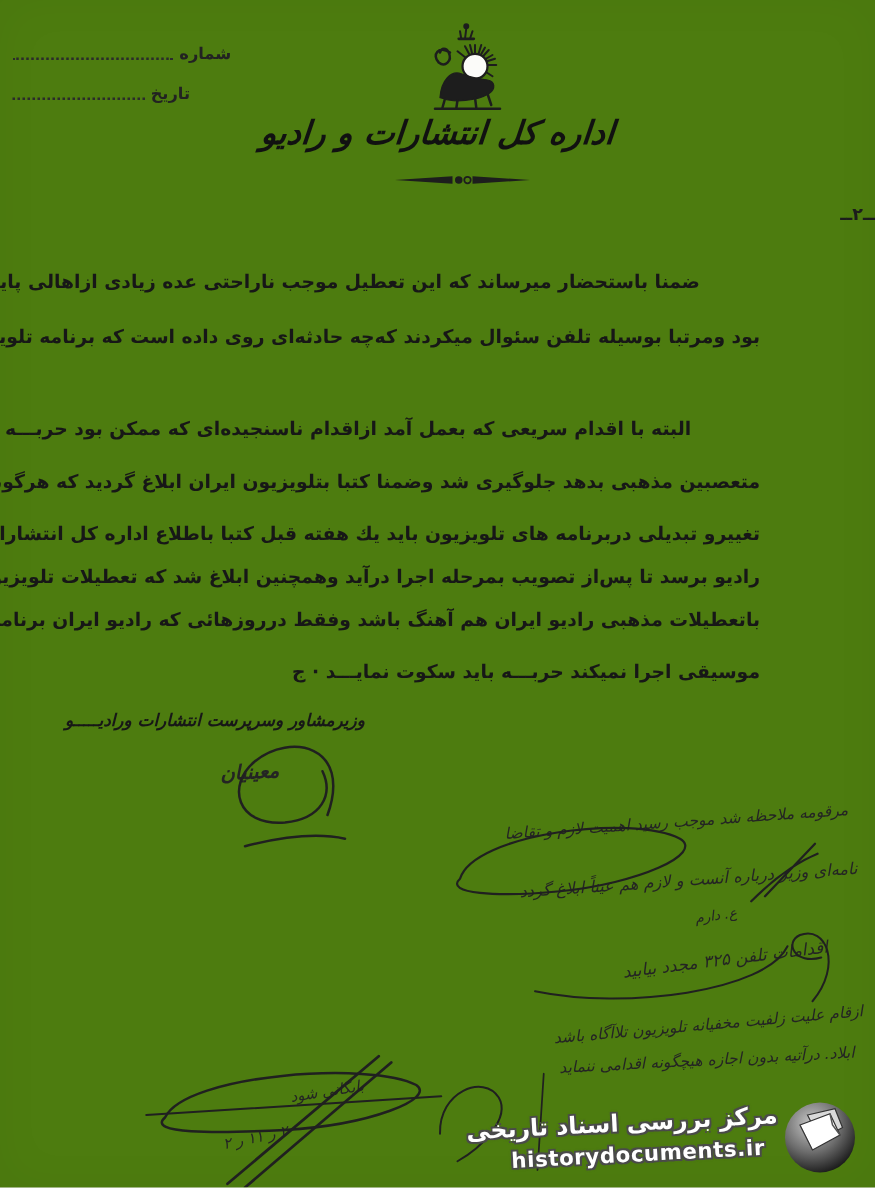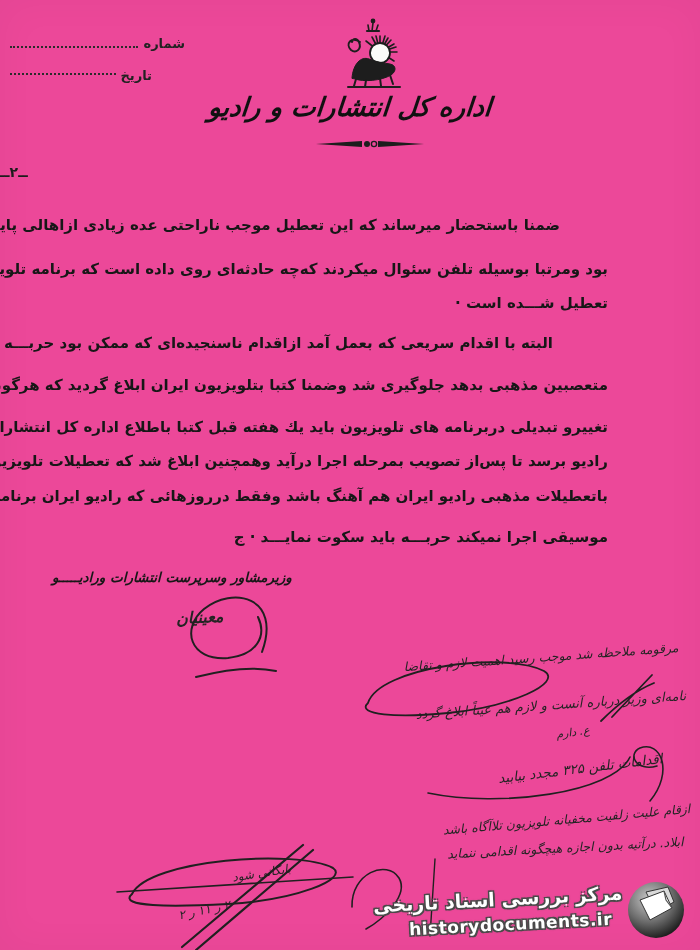--- a/index.html
+++ b/index.html
@@ -1,37 +1,37 @@
 <!DOCTYPE html>
 <html lang="fa"><head>
 <meta charset="utf-8">
 <style>
   html,body{margin:0;padding:0;background:#e8e8e6;}
   .page{
     position:relative;width:700px;height:950px;margin:0 auto;
-    background:#ec4899;overflow:hidden;
+    background:#4d7c0f;overflow:hidden;
     font-family:"DejaVu Sans",sans-serif;color:#1c1c1c;
     box-shadow:inset 0 0 40px rgba(0,0,0,0.04);
   }
   
   .lh-row{position:absolute;display:flex;align-items:flex-end;direction:rtl;
     font-size:13px;font-weight:bold;color:#222;}
   .lh-row .dots{flex:1;border-bottom:2px dotted #2b2b2b;height:0;margin:0 5px 3px 0;}
   .lh-number{top:36px;left:10px;width:175px;}
-  .lh-date{top:68px;left:10px;width:142px;align-items:center;}
+  .lh-date{top:68px;left:10px;width:142px;}
   
   .emblem{position:absolute;left:336px;top:18px;}
   
   .doc-title{
     position:absolute;top:92px;left:0;width:100%;text-align:center;direction:rtl;
     font-size:26px;font-weight:bold;font-style:italic;letter-spacing:-1px;
     transform:skewX(-5deg);color:#111;
   }
   .divider{position:absolute;left:316px;top:136px;}
-  .pagenum{position:absolute;top:164px;left:0;width:100%;text-align:left;
+  .pagenum{position:absolute;top:164px;left:0;width:100%;text-align:right;
     font-size:14px;font-weight:bold;direction:rtl;}
   
   .typ{position:absolute;direction:rtl;white-space:nowrap;
     font-weight:bold;font-size:15px;color:#171717;letter-spacing:-0.3px;}
   .l0{top:216px;right:140px;}
   .l1{top:260px;right:92px;}
   .l2{top:294px;right:92px;}
   .l3{top:334px;right:147px;}
   .l4{top:376px;right:92px;}
   .l5{top:418px;right:92px;}
@@ -106,21 +106,20 @@
       <circle cx="51" cy="7" r="3" fill="#1d1d1d"></circle>
       <circle cx="58" cy="7" r="2.6" fill="none" stroke="#1d1d1d" stroke-width="1.4"></circle>
       <polygon points="108,7 62,4 62,10" fill="#1d1d1d"></polygon>
     </svg>
   </div>
 
   <div class="pagenum">ــ۲ــ</div>
 
   <div class="typ l0">ضمنا باستحضار میرساند که این تعطیل موجب ناراحتی عده زیادی ازاهالی پایتخت شده</div>
   <div class="typ l1">بود ومرتبا بوسیله تلفن سئوال میکردند که‌چه حادثه‌ای روی داده است که برنامه تلویزیـــون</div>
-  <div class="typ l2">تعطیل شـــده است ·</div>
   <div class="typ l3">البته با اقدام سریعی که بعمل آمد ازاقدام ناسنجیده‌ای که ممکن بود حربـــه بدست</div>
   <div class="typ l4">متعصبین مذهبی بدهد جلوگیری شد وضمنا کتبا بتلویزیون ایران ابلاغ گردید که هرگونـــه</div>
   <div class="typ l5">تغییرو تبدیلی دربرنامه های تلویزیون باید یك هفته قبل کتبا باطلاع اداره کل انتشارات وـــ</div>
   <div class="typ l6">رادیو برسد تا پس‌از تصویب بمرحله اجرا درآید وهمچنین ابلاغ شد که تعطیلات تلویزیون باید</div>
   <div class="typ l7">باتعطیلات مذهبی رادیو ایران هم آهنگ باشد وفقط درروزهائی که رادیو ایران برنامه های</div>
   <div class="typ l8">موسیقی اجرا نمیکند حربـــه باید سکوت نمایـــد · ج</div>
 
   <div class="typ signoff-role">وزیرمشاور وسرپرست انتشارات ورادیـــــو</div>
   <div class="hw hw-name">معینیان</div>
 

